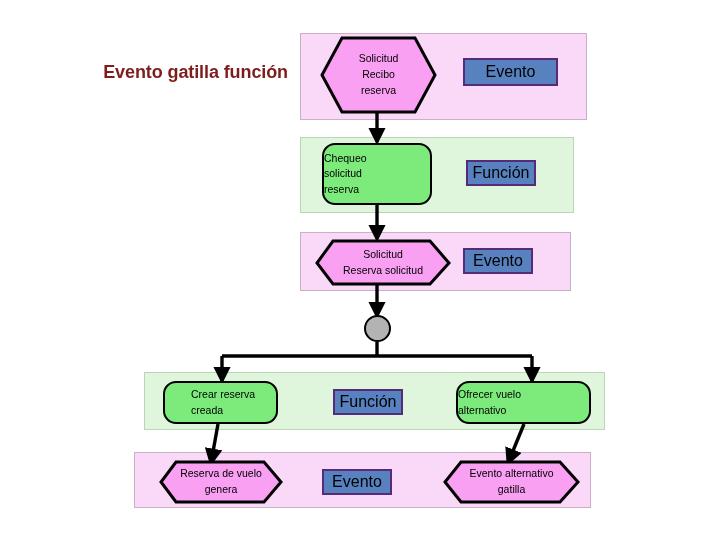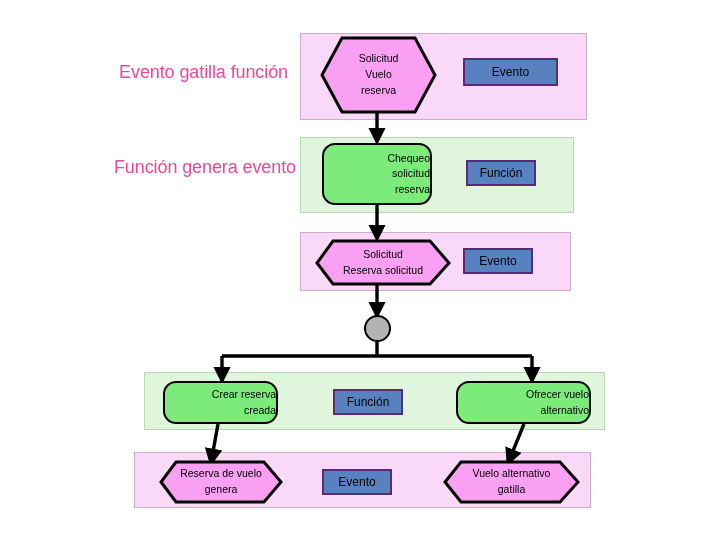--- a/index.html
+++ b/index.html
@@ -31,49 +31,49 @@
     border-color: #c9b0c6;
   }
   .band.function-band {
     background: #dff5dc;
     border-color: #b9d6b6;
   }
 
   
   .side-label {
     position: absolute;
-    color: #ec4899;
-    font-weight: normal;
+    color: #7f1d1d;
+    font-weight: bold;
     font-size: 18px;
     letter-spacing: -0.1px;
     white-space: nowrap;
     text-align: right;
   }
 
   
   .legend-chip {
     position: absolute;
     box-sizing: border-box;
     display: flex;
     align-items: center;
     justify-content: center;
     background: #5782bf;
     border: 2px solid #552b7a;
     color: #000000;
-    font-size: 12px;
+    font-size: 16px;
     line-height: 1;
   }
 
   
   .node {
     position: absolute;
     box-sizing: border-box;
     display: flex;
     flex-direction: column;
-    align-items: flex-end;
+    align-items: flex-start;
     justify-content: center;
     text-align: center;
     color: #000000;
     font-size: 10.5px;
     line-height: 1.45;
   }
   .node span { display: block; white-space: nowrap; }
 
   .node.fn-node {
     background: #7ceb7c;
@@ -120,21 +120,20 @@
 
 <div id="stage">
 
   <div class="band event-band" style="left:300px; top:33px; width:287px; height:87px;"></div>
   <div class="band function-band" style="left:300px; top:137px; width:274px; height:76px;"></div>
   <div class="band event-band" style="left:300px; top:232px; width:271px; height:59px;"></div>
   <div class="band function-band" style="left:144px; top:372px; width:461px; height:58px;"></div>
   <div class="band event-band" style="left:134px; top:452px; width:457px; height:56px;"></div>
 
   <div class="side-label" style="left:58px; top:62px; width:230px;">Evento gatilla función</div>
-  <div class="side-label" style="left:58px; top:157px; width:238px;">Función genera evento</div>
 
   <svg id="wires" viewBox="0 0 720 540" width="720" height="540">
     <defs>
       <marker id="arrow" viewBox="0 0 10 10" refX="8.2" refY="5" markerWidth="5.2" markerHeight="5.2" orient="auto-start-reverse">
         <path d="M 0 0 L 10 5 L 0 10 z" fill="#000000"></path>
       </marker>
     </defs>
 
     <line x1="377" y1="110" x2="377" y2="142" stroke="#000000" stroke-width="3.4" marker-end="url(#arrow)"></line>
 
@@ -153,21 +152,21 @@
 
     <line x1="524" y1="424" x2="508" y2="463" stroke="#000000" stroke-width="3.4" marker-end="url(#arrow)"></line>
   </svg>
 
   <div class="hex-wrap" style="left:320px; top:36px; width:117px; height:78px;">
     <svg width="117" height="78" viewBox="0 0 117 78">
       <polygon points="22,2 95,2 115,39 95,76 22,76 2,39" fill="#f9a0f2" stroke="#000000" stroke-width="3"></polygon>
     </svg>
     <div class="hex-label">
       <span>Solicitud</span>
-      <span>Vuelo</span>
+      <span>Recibo</span>
       <span>reserva</span>
     </div>
   </div>
 
   <div class="node fn-node" style="left:322px; top:143px; width:110px; height:62px;">
     <span>Chequeo</span>
     <span>solicitud</span>
     <span>reserva</span>
   </div>
 
@@ -176,21 +175,21 @@
       <polygon points="18,2 115,2 134,24 115,45 18,45 2,24" fill="#f9a0f2" stroke="#000000" stroke-width="3"></polygon>
     </svg>
     <div class="hex-label">
       <span>Solicitud</span>
       <span>Reserva solicitud</span>
     </div>
   </div>
 
   <div class="junction" style="left:364px; top:315px; width:27px; height:27px;"></div>
 
-  <div class="node fn-node" style="left:163px; top:381px; width:115px; height:43px;">
+  <div class="node fn-node" style="left:163px; top:381px; width:115px; height:43px;padding-left:26px;">
     <span>Crear reserva</span>
     <span>creada</span>
   </div>
 
   <div class="node fn-node" style="left:456px; top:381px; width:135px; height:43px;">
     <span>Ofrecer vuelo</span>
     <span>alternativo</span>
   </div>
 
   <div class="hex-wrap" style="left:159px; top:460px; width:124px; height:44px;">
@@ -201,21 +200,21 @@
       <span>Reserva de vuelo</span>
       <span>genera</span>
     </div>
   </div>
 
   <div class="hex-wrap" style="left:443px; top:460px; width:137px; height:44px;">
     <svg width="137" height="44" viewBox="0 0 137 44">
       <polygon points="18,2 117,2 135,22 117,42 18,42 2,22" fill="#f9a0f2" stroke="#000000" stroke-width="3"></polygon>
     </svg>
     <div class="hex-label">
-      <span>Vuelo alternativo</span>
+      <span>Evento alternativo</span>
       <span>gatilla</span>
     </div>
   </div>
 
   <div class="legend-chip" style="left:463px; top:58px; width:95px; height:28px;">
     <span>Evento</span>
   </div>
 
   <div class="legend-chip" style="left:466px; top:160px; width:70px; height:26px;">
     <span>Función</span>

